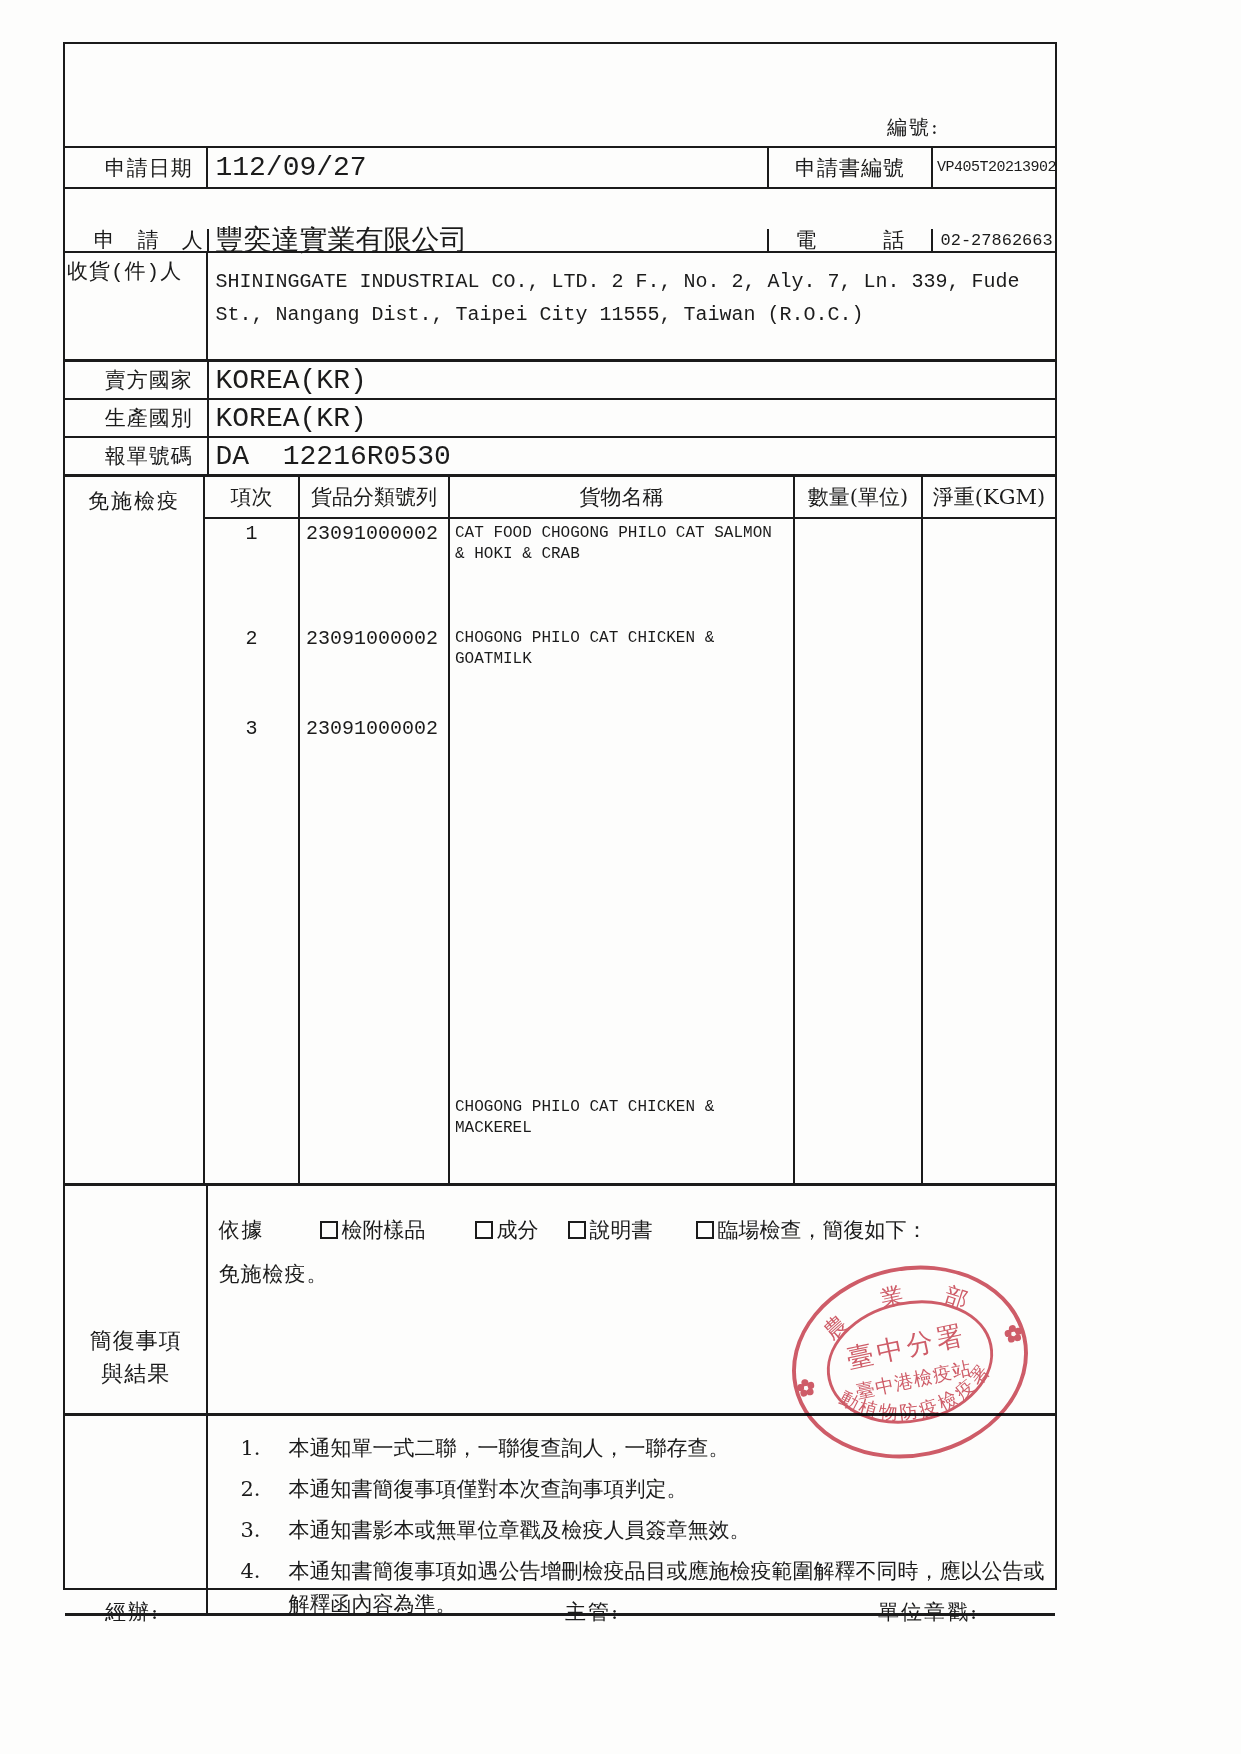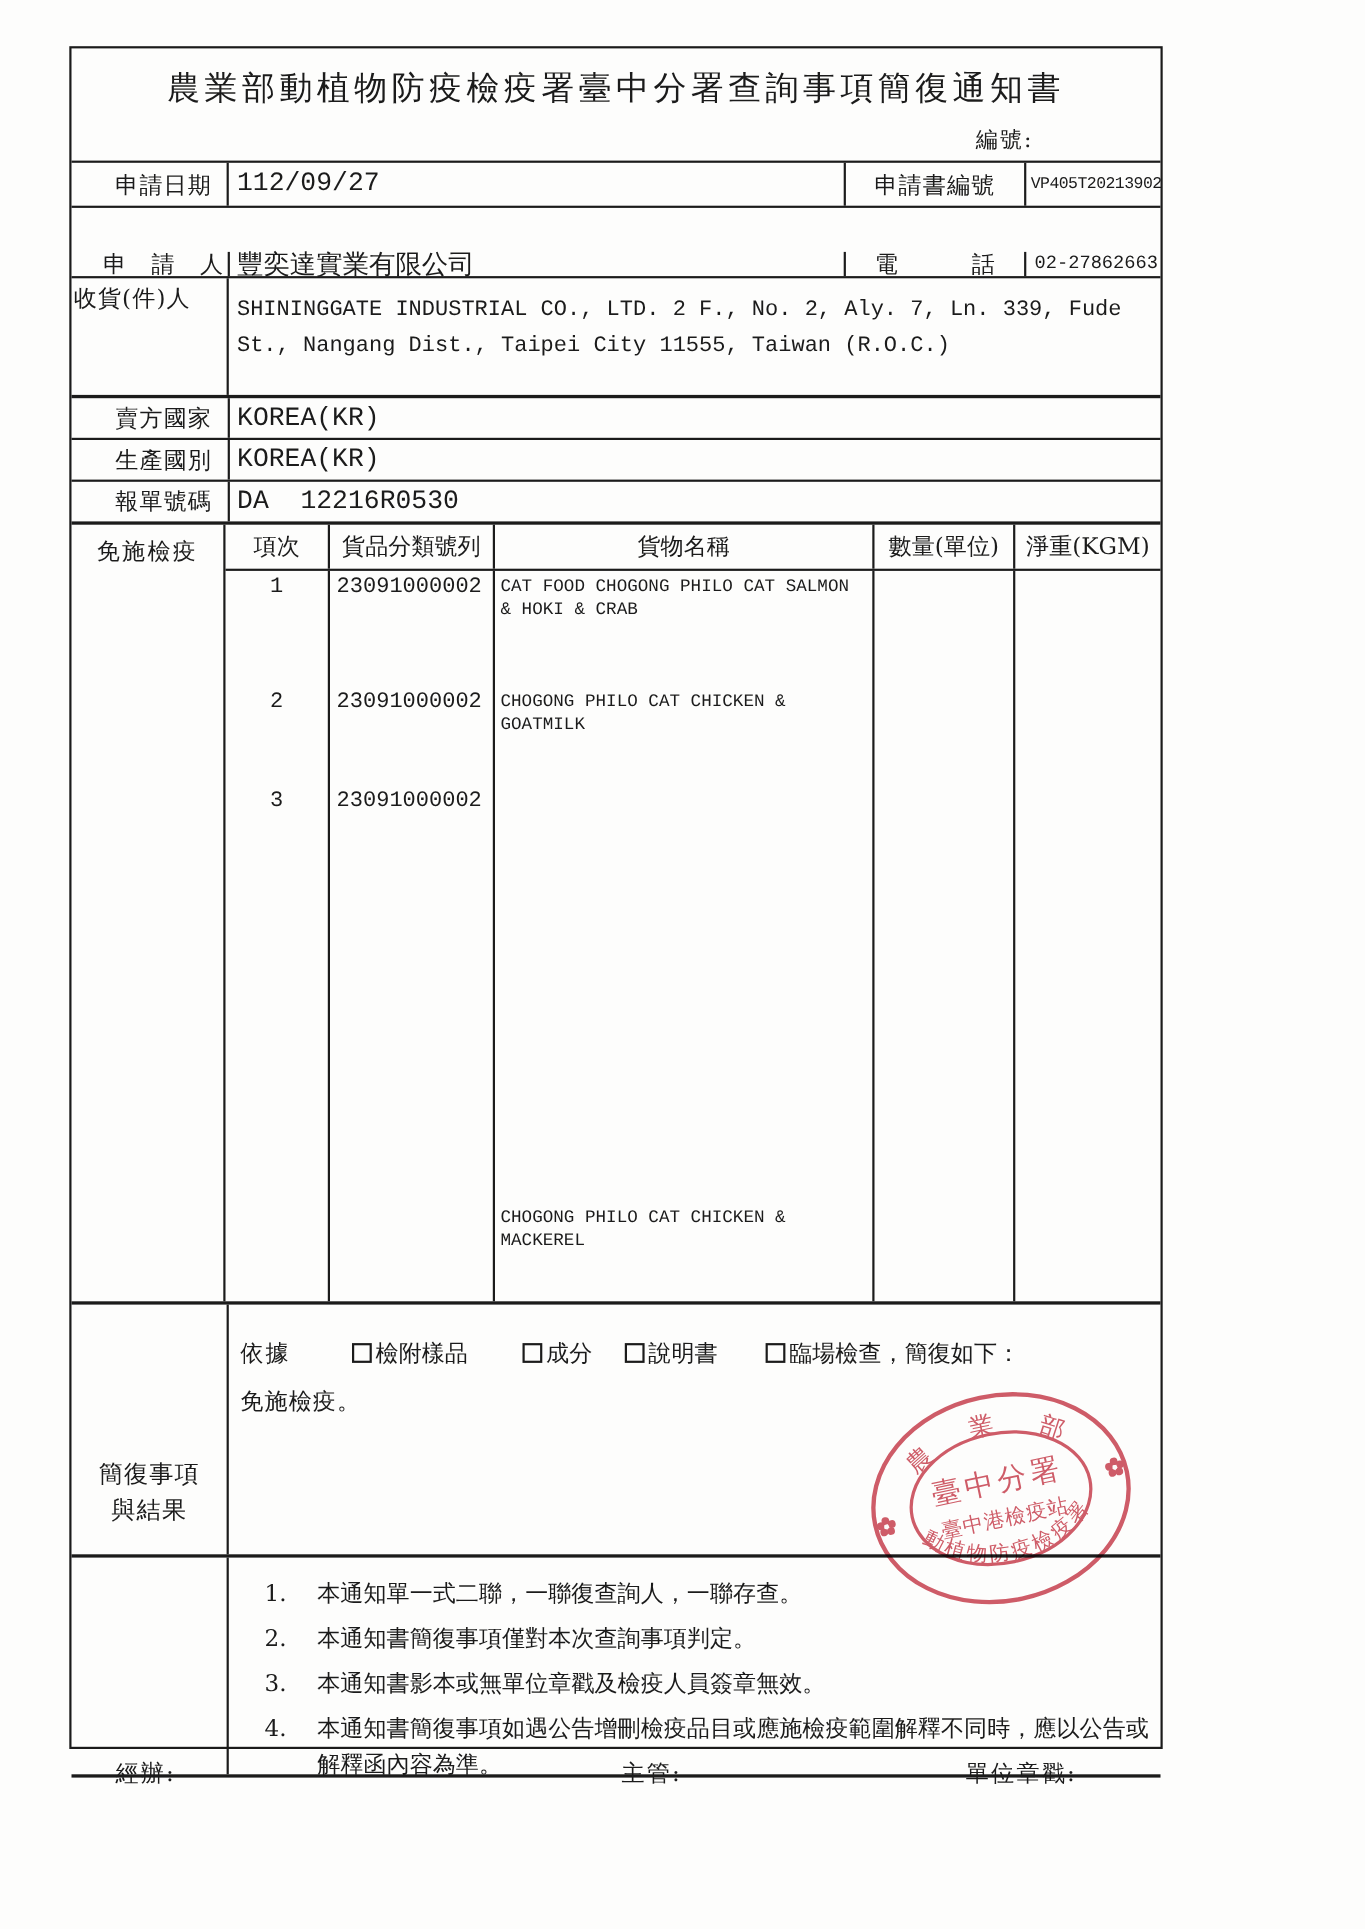--- a/index.html
+++ b/index.html
@@ -38,24 +38,24 @@
   
   .r-a { height:41px; } .r-b { height:24px;margin-top:40px; }
   .r-c { height:109px; border-bottom-width:3px; }
   .r-d { height:38px; } .r-e { height:38px; }
   .r-f { height:39px; border-bottom-width:3px; }
   .w-lab { width:144px;padding-left:26px; }
   .w-val1 { width:563px; }
   .w-lab2 { width:165px; }
   .w-val2 { width:122px; }
   .w-wide { width:850px; }
-  .val { display:flex; align-items:center; padding-left:7px; font-size:24px; }
+  .val { display:flex; align-items:center; padding-left:7px; font-size:28px; }
   .val.small { font-size:15px; letter-spacing:-0.5px; padding-left:4px; }
   .val.mid { font-size:17px; }
-  .consignee-lab { align-items:flex-start; justify-content:flex-start; padding:4px 2px 0 2px; }
+  .consignee-lab { align-items:flex-start; justify-content:flex-start; padding:4px 2px 0 2px;font-family:Liberation Mono, monospace; }
   .consignee-val { align-items:flex-start; padding:12px 18px 0 7px; line-height:33px; font-size:20px; }
   
   .goods { display:flex; height:709px; border-bottom:3px solid #1b1b1b; }
   .goods-left { width:144px; border-right:2px solid #1b1b1b;
     display:flex; justify-content:center; padding-top:10px; font-size:21px; letter-spacing:2px; }
   .goods-right { width:850px; display:flex; flex-direction:column; }
   .g-head { display:flex; height:42px; border-bottom:2px solid #1b1b1b; }
   .g-head .hc { display:flex; align-items:center; justify-content:center; font-size:21px; }
   .g-body { display:flex; flex:1; }
   .gc-no { width:95px; }
@@ -99,21 +99,20 @@
     opacity:0.85; mix-blend-mode:multiply;
     pointer-events:none;
   }
 </style>
 </head>
 <body>
 
 <div class="sheet">
 
   <div class="title-block">
-    <div class="doc-title">農業部動植物防疫檢疫署臺中分署查詢事項簡復通知書</div>
     <div class="serial">編號:</div>
   </div>
 
   <div class="row r-a">
     <div class="cell label vline w-lab">申請日期</div>
     <div class="cell val mono vline w-val1">112/09/27</div>
     <div class="cell label vline w-lab2">申請書編號</div>
     <div class="cell val mono small w-val2">VP405T20213902</div>
   </div>
 

